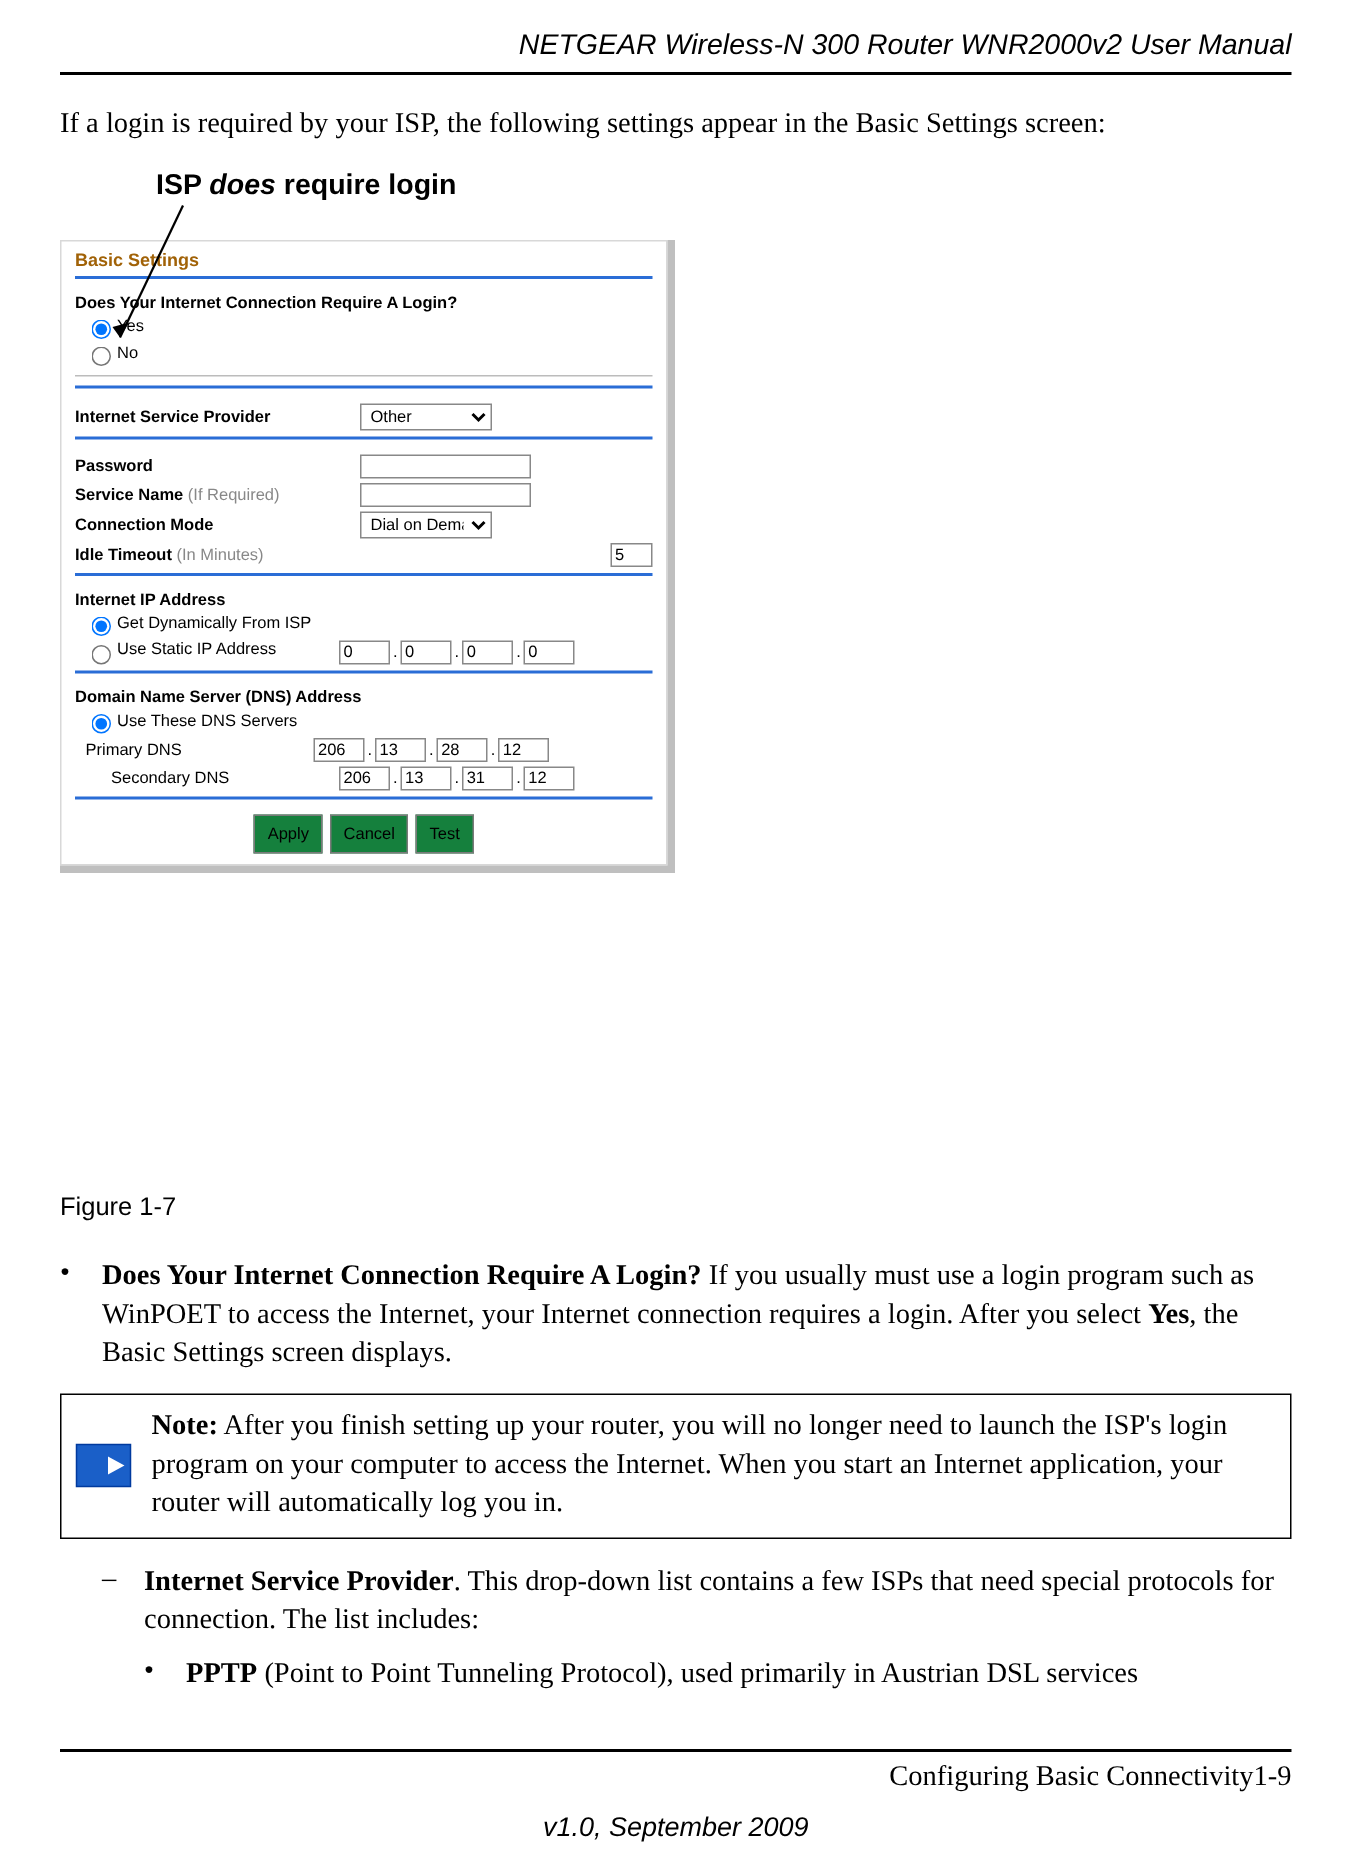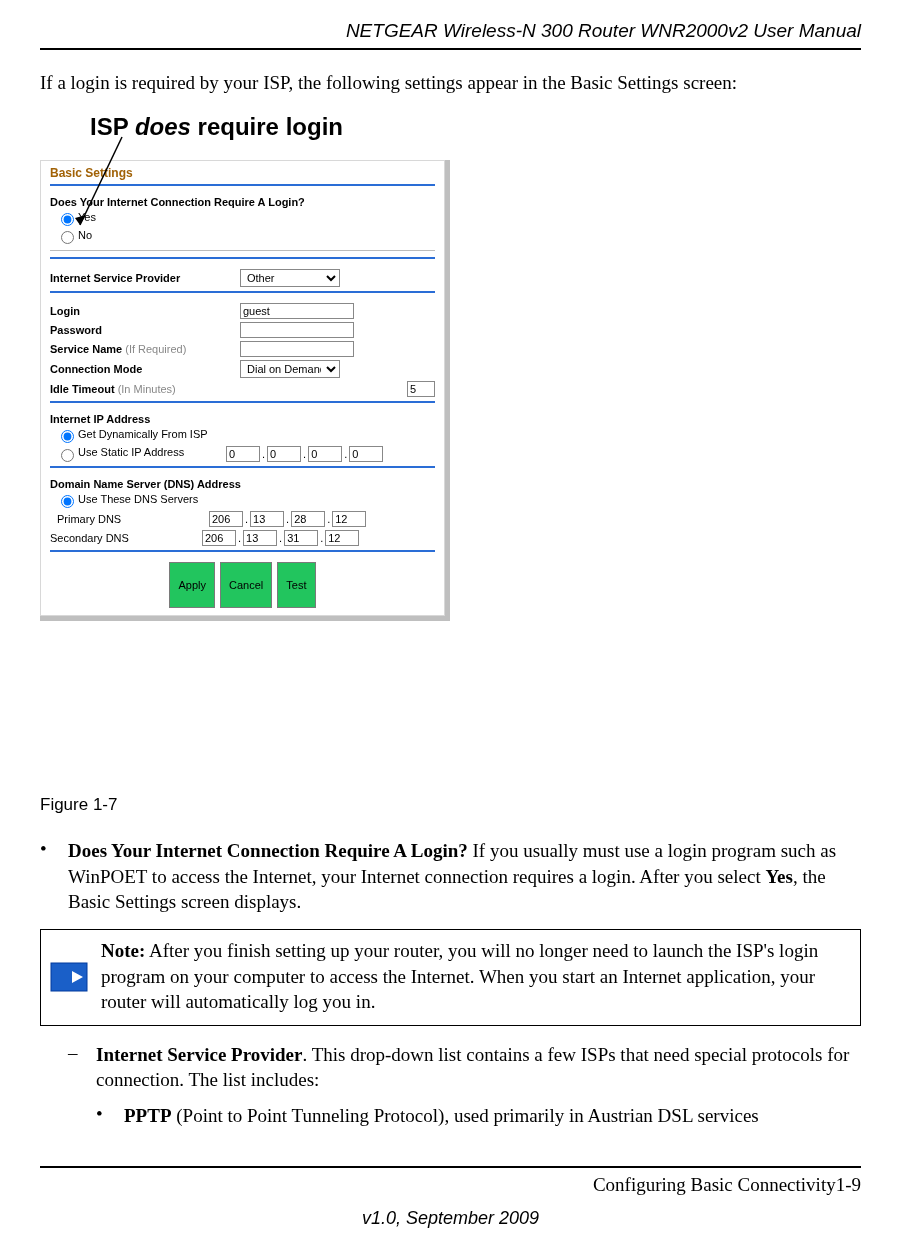--- a/index.html
+++ b/index.html
@@ -1,41 +1,41 @@
 <!DOCTYPE html>
 <html><head>
 <meta charset="utf-8">
 <style>
 body{margin:0;font-family:"Times New Roman",serif;color:#000;background:#fff;font-size:19px}
 .page{width:901px;height:1247px;position:relative;box-sizing:border-box;padding:20px 40px 0 40px}
 .header-title{font-style:italic;text-align:right;font-size:19px;margin-bottom:6px;font-family:Arial,sans-serif}
 .hr{border-top:2px solid #000;margin:0 0 20px 0}
 .intro{margin:0 0 14px 0;line-height:1.35}
-.callout-label{font-family:Arial,sans-serif;font-weight:bold;font-size:24px;position:absolute;left:90px;top:113px}
+.callout-label{font-family:Arial,sans-serif;font-weight:bold;font-size:19px;position:absolute;left:104px;top:113px}
 .callout-label em{font-style:italic;font-weight:bold}
 .arrow-svg{position:absolute;left:72px;top:135px;z-index:5}
 .screenshot{position:absolute;left:40px;top:160px;width:405px;background:#fff;border-right:5px solid #bfbfbf;border-bottom:5px solid #bfbfbf;box-shadow:0 0 0 1px #d8d8d8 inset;font-family:Tahoma,Arial,sans-serif;font-size:11px;color:#000}
 .scr-inner{padding:6px 10px 8px 10px}
 .scr-title{color:#a16207;font-weight:bold;font-size:12px;font-family:Arial,sans-serif}
 .blue-rule{border-top:2px solid #2a6dd6;margin:4px 0 10px 0}
 .grey-rule{border-top:1px solid #bcbcbc;margin:6px 0}
 .q{font-weight:bold}
 .radio-row{margin:2px 0 2px 6px}
 .radio-row input{vertical-align:middle;margin-right:4px}
 .field-row{display:flex;align-items:center;margin:3px 0}
 .field-row .lab{flex:0 0 190px;font-weight:bold}
 .field-row .lab .hint{font-weight:normal;color:#888}
 .field-row select,.field-row input[type=text]{font-family:Tahoma,Arial;font-size:11px;border:1px solid #888;background:#fff;padding:1px 2px}
-.field-row select{width:100px}
+.field-row select{width:88px}
 .field-row input.w{width:108px}
 .ip-seg{width:28px;text-align:left}
 .dot{margin:0 2px}
 .ip-group{display:flex;align-items:center}
 .btns{text-align:center;margin-top:4px}
-.btns button{font-family:Tahoma,Arial;font-size:11px;background:#22c55e;border:1px solid #7a7a7a;padding:16px 8px;margin:0 1px}
+.btns button{font-family:Tahoma,Arial;font-size:11px;background:#15803d;border:1px solid #7a7a7a;padding:6px 8px;margin:0 1px}
 .sec-title{font-weight:bold;margin-top:6px}
 .fig-caption{font-family:Arial,sans-serif;font-weight:normal;font-size:17px;position:absolute;left:40px;top:795px}
 .body-after{position:absolute;left:40px;top:838px;right:40px}
 .bullet{display:flex;margin-bottom:14px}
 .bullet .bch{width:28px;flex-shrink:0}
 .bullet .btxt{flex:1;line-height:1.35}
 .note-box{border:1.5px solid #000;display:flex;margin:12px 0 16px 0}
 .note-icon{width:56px;display:flex;align-items:center;justify-content:center;border-right:0}
 .note-icon svg{}
 .note-text{flex:1;padding:8px 10px 10px 4px;line-height:1.35}
@@ -74,24 +74,20 @@
       <div class="radio-row"><input type="radio" checked="" style=""><span>Yes</span></div>
       <div class="radio-row"><input type="radio" style=""><span>No</span></div>
       <div class="grey-rule"></div>
       <div class="blue-rule"></div>
       <div class="field-row">
         <div class="lab">Internet Service Provider</div>
         <select><option>Other</option></select>
       </div>
       <div class="blue-rule"></div>
       <div class="field-row">
-        <div class="lab">Login</div>
-        <input type="text" class="w" value="guest" style="">
-      </div>
-      <div class="field-row">
         <div class="lab">Password</div>
         <input type="text" class="w" style="">
       </div>
       <div class="field-row">
         <div class="lab"><span>Service Name </span><span class="hint">(If Required)</span></div>
         <input type="text" class="w" style="">
       </div>
       <div class="field-row">
         <div class="lab">Connection Mode</div>
         <select><option>Dial on Demand</option></select>
@@ -126,21 +122,21 @@
         <div class="ip-group">
           <input class="ip-seg" type="text" value="206" style="">
             <span class="dot">.</span>
           <input class="ip-seg" type="text" value="13" style="">
             <span class="dot">.</span>
           <input class="ip-seg" type="text" value="28" style="">
             <span class="dot">.</span>
           <input class="ip-seg" type="text" value="12" style="">
         </div>
       </div>
-      <div class="field-row" style="">
+      <div class="field-row" style="margin-left:24px">
         <div style="width:152px">Secondary DNS</div>
         <div class="ip-group">
           <input class="ip-seg" type="text" value="206" style="">
             <span class="dot">.</span>
           <input class="ip-seg" type="text" value="13" style="">
             <span class="dot">.</span>
           <input class="ip-seg" type="text" value="31" style="">
             <span class="dot">.</span>
           <input class="ip-seg" type="text" value="12" style="">
         </div>

